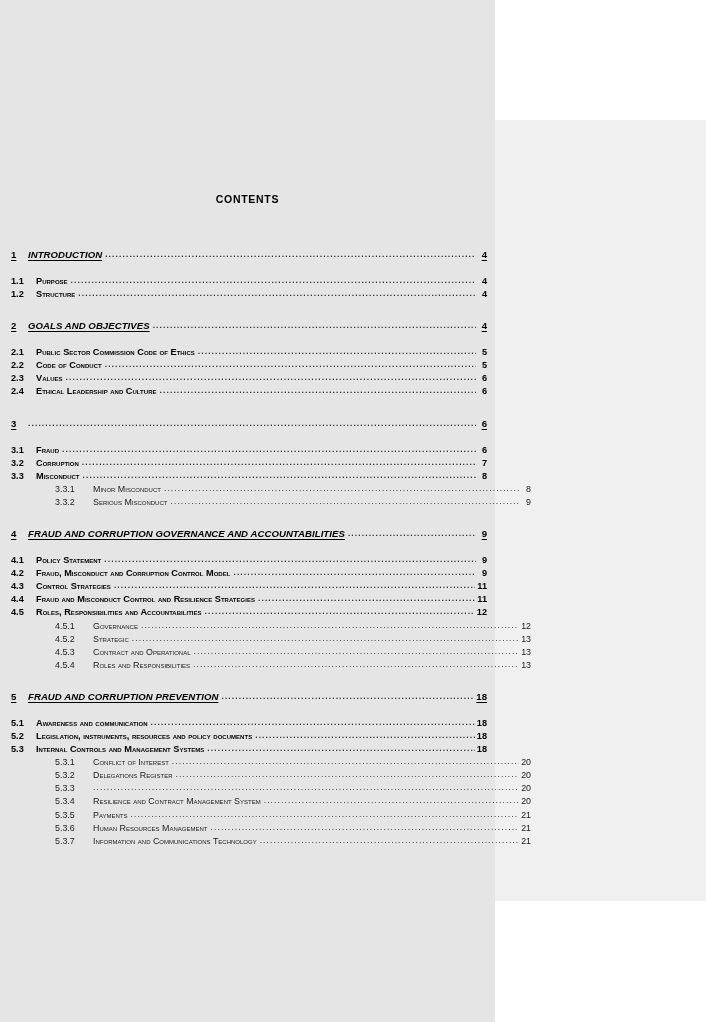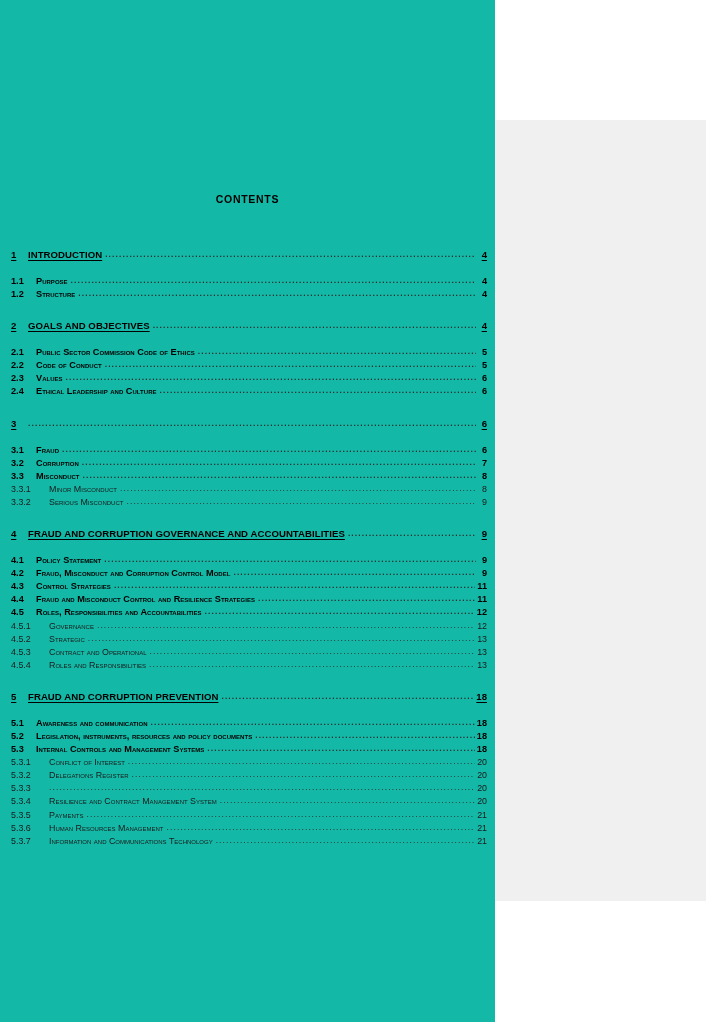--- a/index.html
+++ b/index.html
@@ -26,21 +26,21 @@
     background: #f0f0f0;
   }
 
   
   #page {
     position: absolute;
     left: 0;
     top: 0;
     width: 495px;
     height: 1022px;
-    background: #14b8a6;
+    background: #e5e5e5;
   }
 
   #toc-heading {
     position: absolute;
     left: 0;
     top: 193px;
     width: 495px;
     text-align: center;
     font-size: 10.5px;
     font-weight: bold;
@@ -90,41 +90,42 @@
 
   
   .lvl1 {
     font-size: 9.6px;
     font-weight: bold;
     margin-top: 18px;
     margin-bottom: 0;
     line-height: 13px;
   }
   .lvl1 .num { width: 17px; text-decoration: underline; text-underline-offset: 1.5px; }
-  .lvl1 .title { text-decoration: underline; text-underline-offset: 1.5px; text-transform: uppercase; letter-spacing: 0.05px; }
+  .lvl1 .title { text-decoration: underline; text-underline-offset: 1.5px; text-transform: uppercase; letter-spacing: 0.05px; font-style: italic; }
   .lvl1 .leader { text-decoration: underline; text-underline-offset: 1.5px; }
   .lvl1 .pg { text-decoration: underline; text-underline-offset: 1.5px; }
 
   
   .lvl2 {
     font-size: 9.2px;
     font-weight: bold;
     line-height: 13.1px;
     margin-top: 0;
   }
   .lvl2.first { margin-top: 14px; }
   .lvl2 .num { width: 25px; }
   .lvl2 .title { font-variant: small-caps; letter-spacing: 0.02px; }
 
   
   .lvl3 {
     font-size: 8.9px;
     font-weight: normal;
     line-height: 13.1px;
     color: #1a1a1a;
+    margin-left: 44px;
   }
   .lvl3 .num { width: 38px; }
   .lvl3 .title { font-variant: small-caps; text-align: right; }
   .lvl3 .pg { font-weight: normal; }
 </style>
 </head>
 <body>
 
 <div id="gray-panel"></div>
 

